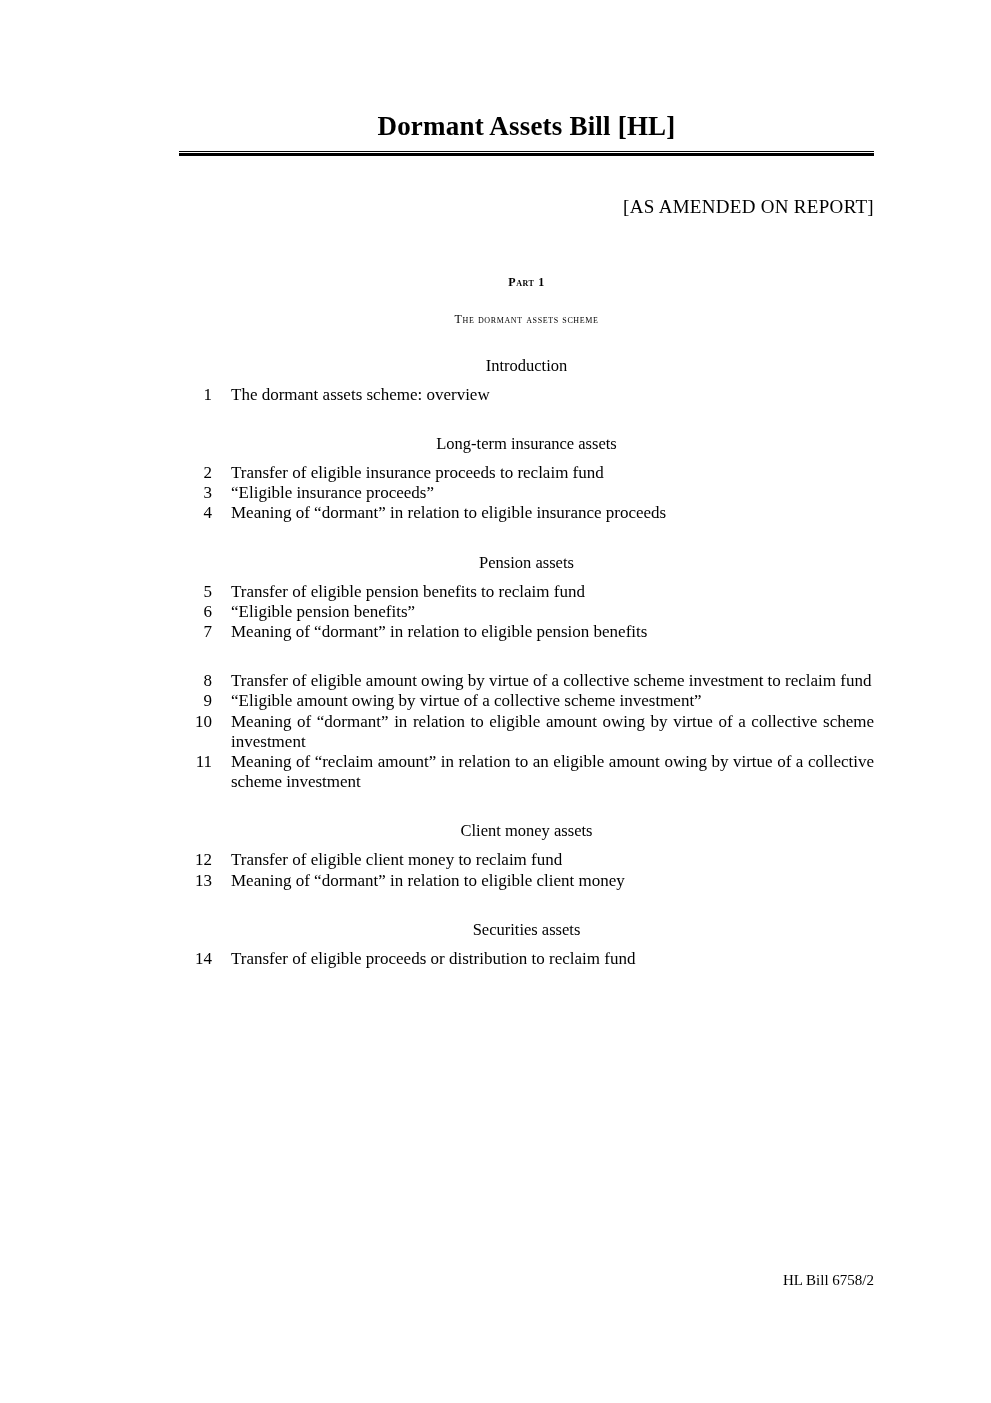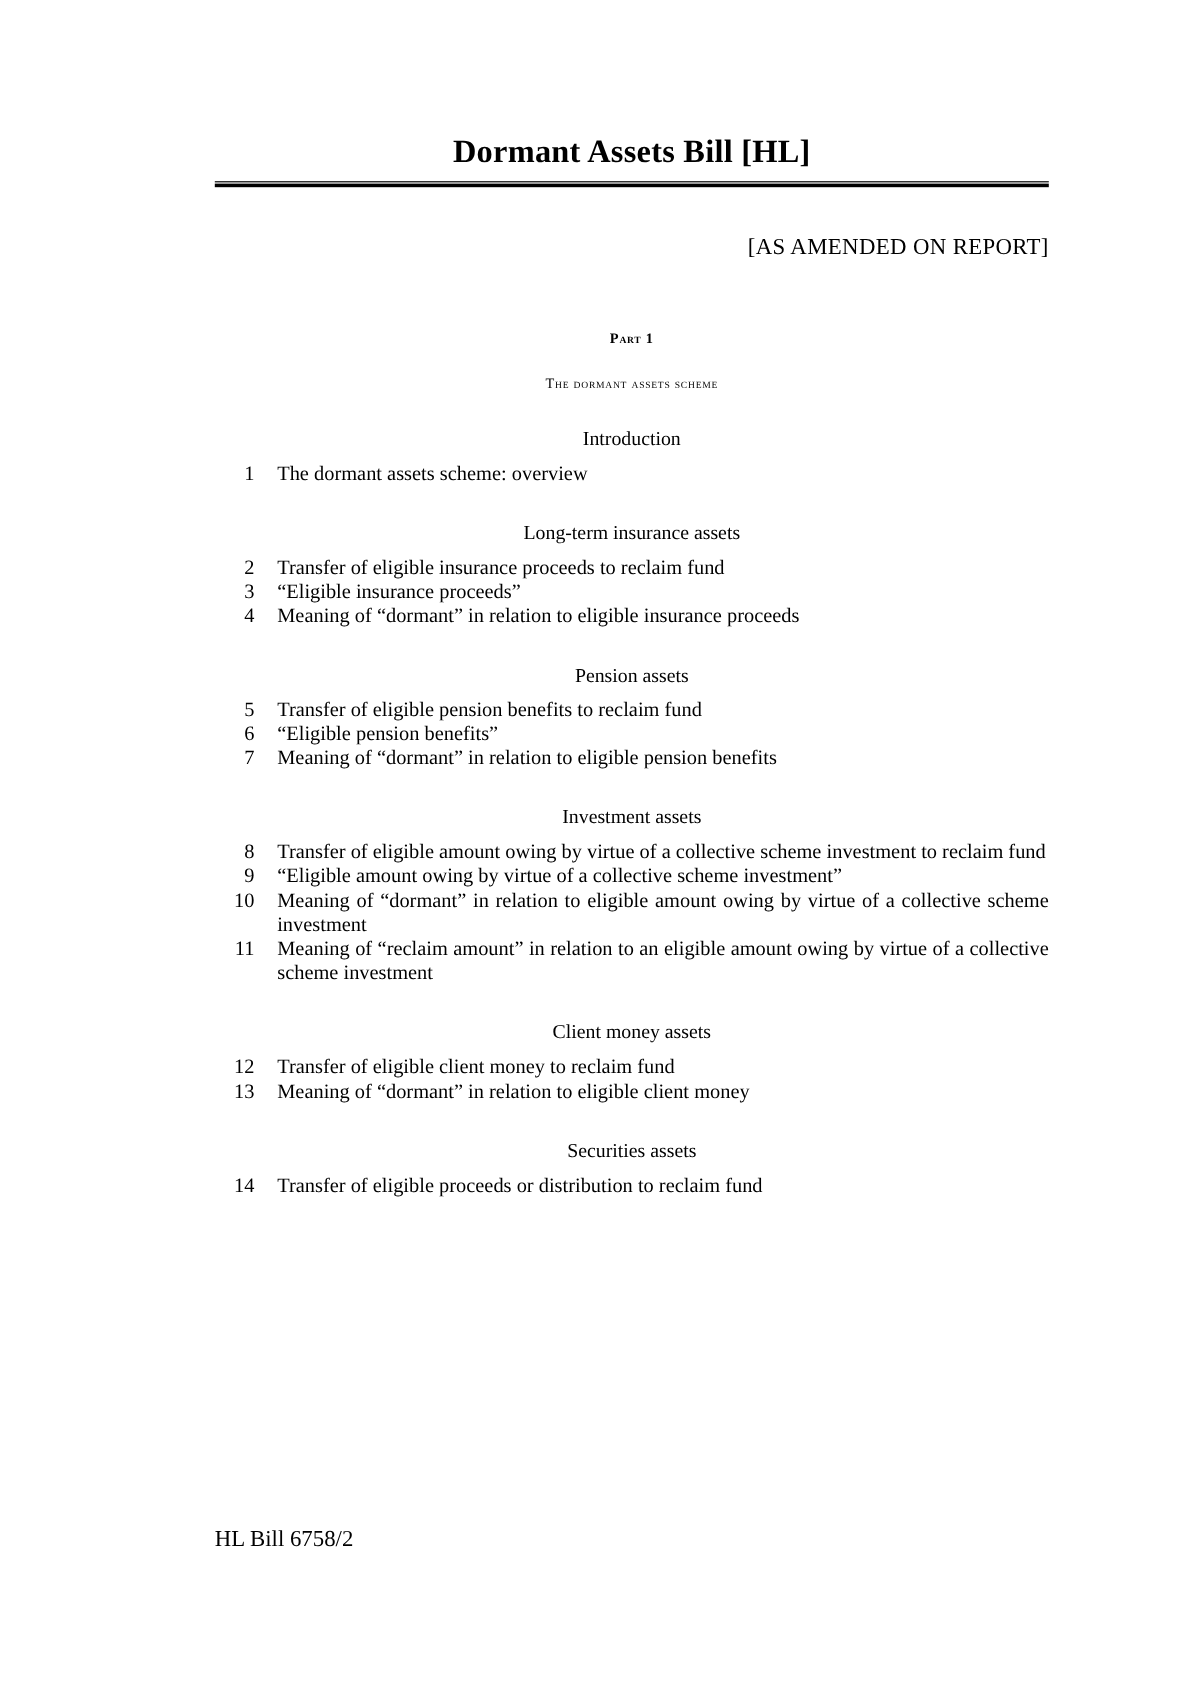--- a/index.html
+++ b/index.html
@@ -113,22 +113,22 @@
     text-align: left;
   }
 
   
   .footer {
     position: absolute;
     left: 0;
     top: 1272px;
     width: 695px;
     display: flex;
-    justify-content: flex-start;
-    font-size: 19px;
+    justify-content: flex-end;
+    font-size: 15px;
   }
 </style>
 </head>
 <body>
 
 <div class="page">
 
   <h1 class="doc-title">Dormant Assets Bill [HL]</h1>
 
   <div class="title-rule"></div>
@@ -172,21 +172,20 @@
         <div class="entry">
           <span class="entry-num">6</span>
           <span class="entry-text nowrap-single">“Eligible pension benefits”</span>
         </div>
         <div class="entry">
           <span class="entry-num">7</span>
           <span class="entry-text nowrap-single">Meaning of “dormant” in relation to eligible pension benefits</span>
         </div>
       </div>
       <div class="group">
-        <div class="group-heading">Investment assets</div>
         <div class="entry">
           <span class="entry-num">8</span>
           <span class="entry-text nowrap-single">Transfer of eligible amount owing by virtue of a collective scheme investment to reclaim fund</span>
         </div>
         <div class="entry">
           <span class="entry-num">9</span>
           <span class="entry-text nowrap-single">“Eligible amount owing by virtue of a collective scheme investment”</span>
         </div>
         <div class="entry">
           <span class="entry-num">10</span>

